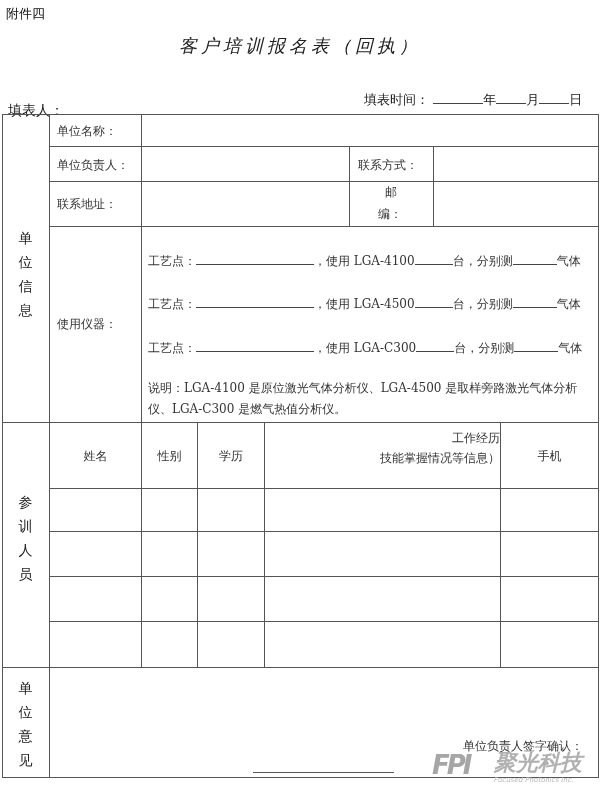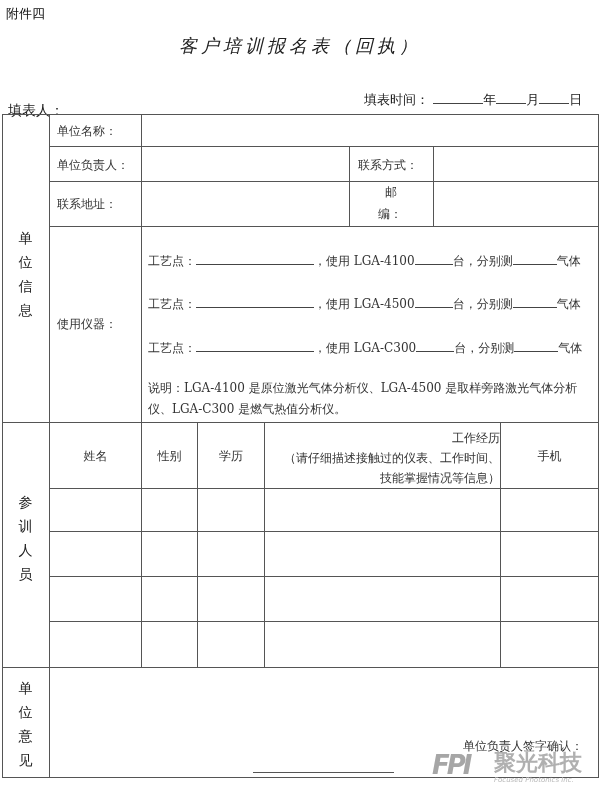--- a/index.html
+++ b/index.html
@@ -14,21 +14,21 @@
   .hline { position: absolute; height: 1px; background: #555; }
   .vline { position: absolute; width: 1px; background: #555; }
   .lbl { position: absolute; font-size: 12px; color: #333; }
   .vert { position: absolute; width: 47px; text-align: center; font-size: 14px; line-height: 24px; color: #222; }
   .proc { position: absolute; left: 148px; font-size: 12px; color: #333; white-space: nowrap; font-family: "DejaVu Serif", serif; }
   .proc .cn { font-family: "DejaVu Sans", sans-serif; }
   .note { position: absolute; left: 148px; width: 446px; font-size: 12px; line-height: 21px; color: #333; font-family: "DejaVu Serif", serif; }
   .hdr { position: absolute; text-align: center; font-size: 12px; color: #333; }
   .logo { position: absolute; left: 432px; top: 748px; color: #9a9a9a; }
   .logo .mark { position: absolute; left: 0; top: 2px; font-size: 26px; font-style: italic; font-weight: bold; letter-spacing: -3px; color: #a6a6a6; font-family: "DejaVu Sans", sans-serif; }
-  .logo .cn { position: absolute; left: 62px; top: 0; font-size: 22px; font-weight: bold; color: #b0b0b0; white-space: nowrap; }
+  .logo .cn { position: absolute; left: 62px; top: 0; font-size: 22px; font-weight: bold; font-style: italic; color: #b0b0b0; white-space: nowrap; }
   .logo .en { position: absolute; left: 62px; top: 28px; font-size: 7px; font-style: italic; color: #b8b8b8; white-space: nowrap; }
 </style>
 </head>
 <body>
 
 <div class="abs attach">附件四</div>
 <div class="abs title">客户培训报名表（回执）</div>
 
 <div class="abs filler">
   <span>填表人：</span>
@@ -106,21 +106,20 @@
   <div>训</div>
   <div>人</div>
   <div>员</div>
 </div>
 
 <div class="hdr" style="left:50px;width:91px;top:448px;">姓名</div>
 <div class="hdr" style="left:142px;width:55px;top:448px;">性别</div>
 <div class="hdr" style="left:198px;width:66px;top:448px;">学历</div>
 <div class="hdr" style="left:265px;width:235px;top:428px;line-height:20px;text-align:right;">
   <div>工作经历</div>
-  <div>（请仔细描述接触过的仪表、工作时间、</div>
   <div>技能掌握情况等信息）</div>
 </div>
 <div class="hdr" style="left:501px;width:97px;top:448px;">手机</div>
 
 <div>
   <div class="abs" style="left:50px;top:489px;width:91px;height:42px;"></div>
   <div class="abs" style="left:142px;top:489px;width:55px;height:42px;"></div>
   <div class="abs" style="left:198px;top:489px;width:66px;height:42px;"></div>
   <div class="abs" style="left:265px;top:489px;width:235px;height:42px;"></div>
   <div class="abs" style="left:501px;top:489px;width:97px;height:42px;"></div>

